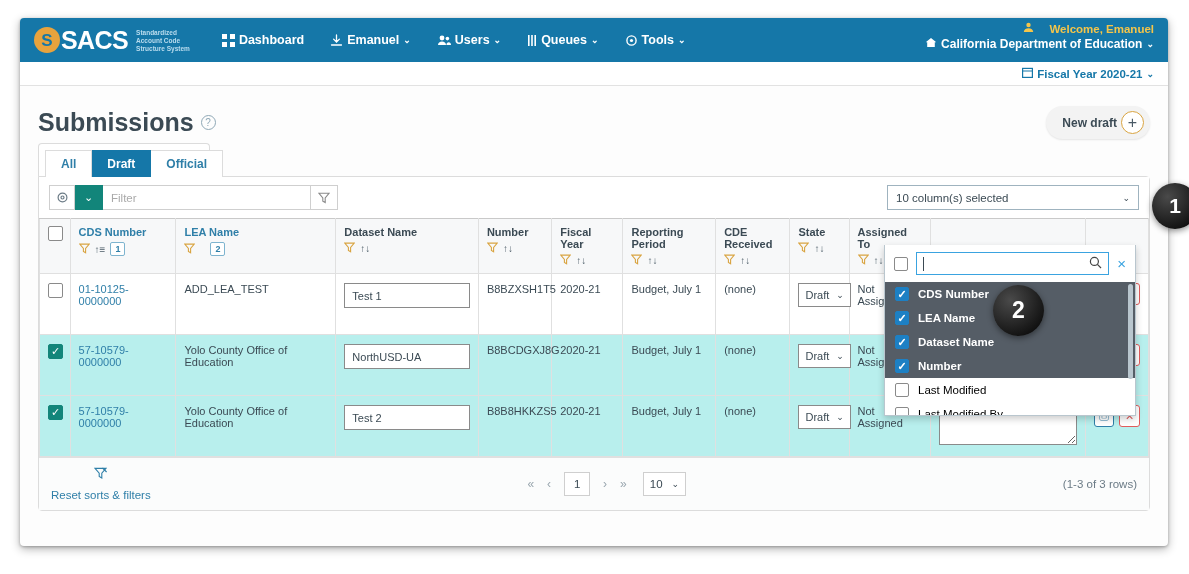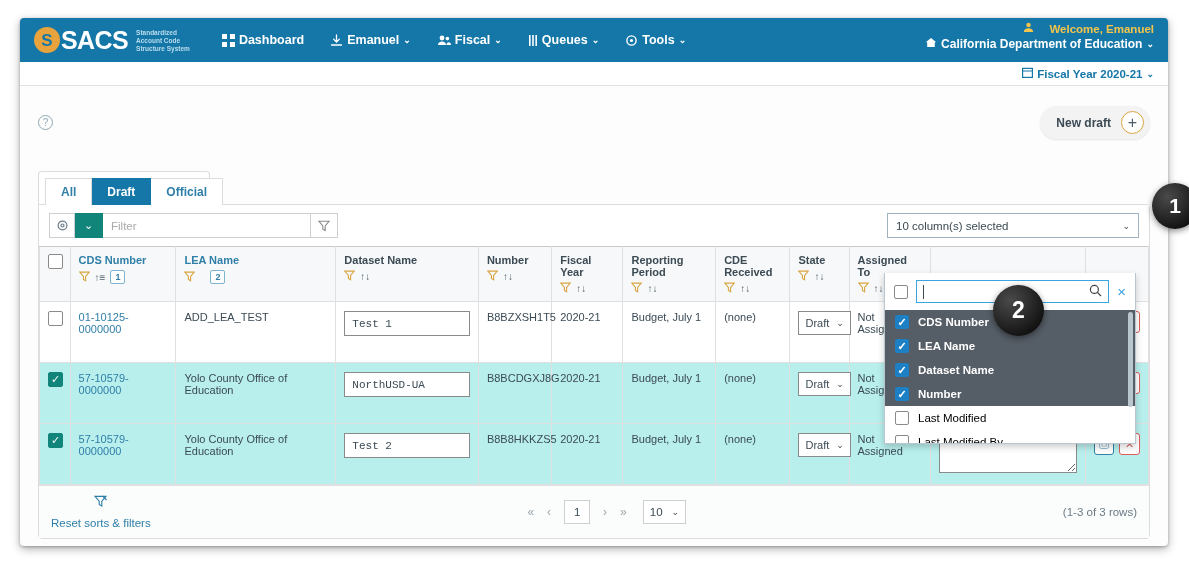--- a/index.html
+++ b/index.html
@@ -94,36 +94,36 @@
     font-size: 25px; font-weight: bold; color: #3b4a54;
     display: flex; align-items: center; gap: 7px;
   }
   .help-ico {
     width: 15px; height: 15px; border-radius: 50%;
     border: 1.4px solid #8fa8b6; color: #8fa8b6;
     font-size: 10px; font-weight: normal;
     display: flex; align-items: center; justify-content: center;
   }
   .newdraft {
-    display: flex; align-items: center; gap: 10px;
+    display: flex; align-items: center; gap: 4px;
     background: #f3f3f3; border-radius: 18px;
     padding: 5px 6px 5px 16px; cursor: pointer;
     box-shadow: 0 1px 2px rgba(0,0,0,.10);
   }
   .newdraft-label { font-size: 12px; font-weight: bold; color: #3b4a54; }
   .plus-circle {
     width: 23px; height: 23px; border-radius: 50%;
     border: 1.6px solid #d9a441; background: #ffffff;
     display: flex; align-items: center; justify-content: center;
     color: #4a5a66; font-size: 16px; line-height: 1;
   }
 
   
   .tabs {
-    margin-top: 32px; display: flex; align-items: flex-end;
+    margin-top: 4px; display: flex; align-items: flex-end;
     padding: 6px 6px 0 6px; background: #ffffff;
     border: 1px solid #dcdcdc; border-bottom: none;
     border-radius: 4px 4px 0 0; width: 172px;
   }
   .tab {
     padding: 6px 15px; font-size: 12px; font-weight: bold;
     color: #2f7fa8; cursor: pointer;
     border: 1px solid #dcdcdc; border-bottom: none;
     background: #ffffff;
   }
@@ -193,21 +193,21 @@
   tbody td {
     border: 1px solid #e0e0e0; padding: 9px 8px;
     font-size: 11px; color: #3b4a54; vertical-align: top;
     height: 60px;
   }
   tr.selected td { background: #b8efed; }
   td.link { color: #2f7fa8; }
   .cell-input {
     width: 100%; height: 25px; border: 1px solid #8a8a8a;
     background: #ffffff; font-size: 11px; padding: 0 7px;
-    color: #3b4a54; font-family: Liberation Mono, monospace; outline: none;
+    color: #3b4a54; font-family: Liberation Sans, sans-serif; outline: none;
   }
   .cell-textarea {
     width: 100%; height: 40px; border: 1px solid #8a8a8a;
     background: #ffffff; font-size: 11px; padding: 4px 6px;
     color: #3b4a54; font-family: "Liberation Sans", sans-serif;
     resize: both; outline: none;
   }
   .state-select {
     border: 1px solid #8a8a8a; background: #ffffff;
     font-size: 11px; color: #3b4a54; height: 24px;
@@ -354,21 +354,21 @@
 
         <div class="nav-item">
           <span class="nav-ico">
             <svg width="14" height="13" viewBox="0 0 14 13">
                 <circle cx="5" cy="4" r="2.4" fill="#fff"></circle>
                 <circle cx="10.4" cy="4.6" r="1.8" fill="#fff"></circle>
                 <path d="M1 11c0-2.2 1.8-3.6 4-3.6s4 1.4 4 3.6z" fill="#fff"></path>
                 <path d="M9.4 11c0-1.7 1-2.7 2.3-2.7S14 9.3 14 11z" fill="#fff"></path>
               </svg>
           </span>
-          <span>Fiscal</span>
+          <span>Users</span>
           <span class="nav-chev">⌄</span>
         </div>
 
         <div class="nav-item">
           <span class="nav-ico">
             <svg width="10" height="13" viewBox="0 0 10 13">
                 <rect x="1" y="1" width="1.6" height="11" fill="#fff"></rect>
                 <rect x="4.2" y="1" width="1.6" height="11" fill="#fff"></rect>
                 <rect x="7.4" y="1" width="1.6" height="11" fill="#fff"></rect>
               </svg>
@@ -421,20 +421,21 @@
         </span>
         <span>Fiscal Year 2020-21</span>
         <span class="nav-chev">⌄</span>
       </div>
     </div>
 
     <div class="content">
 
       <div class="titlerow">
         <div class="ptitle">
+          <span>Submissions</span>
           <span class="help-ico">?</span>
         </div>
         <div class="newdraft">
           <span class="newdraft-label">New draft</span>
           <span class="plus-circle">+</span>
         </div>
       </div>
 
       <div class="tabs">
         <div class="tab">All</div>

